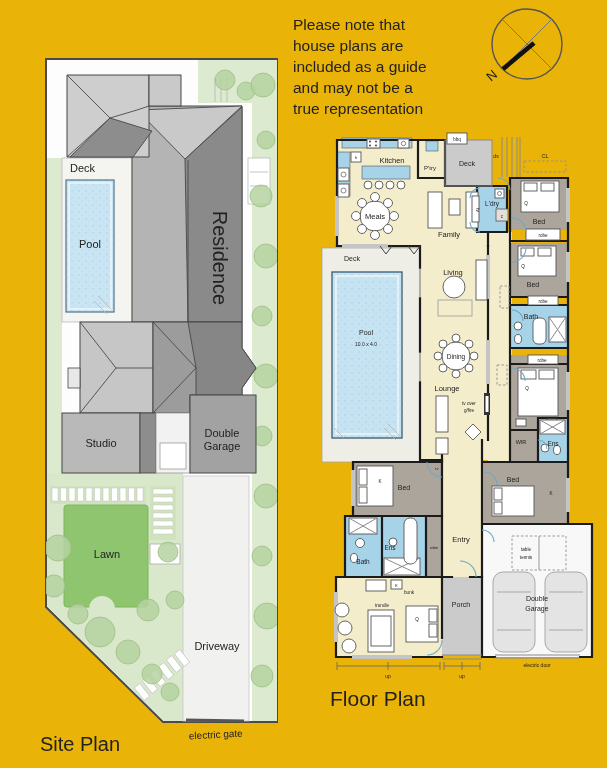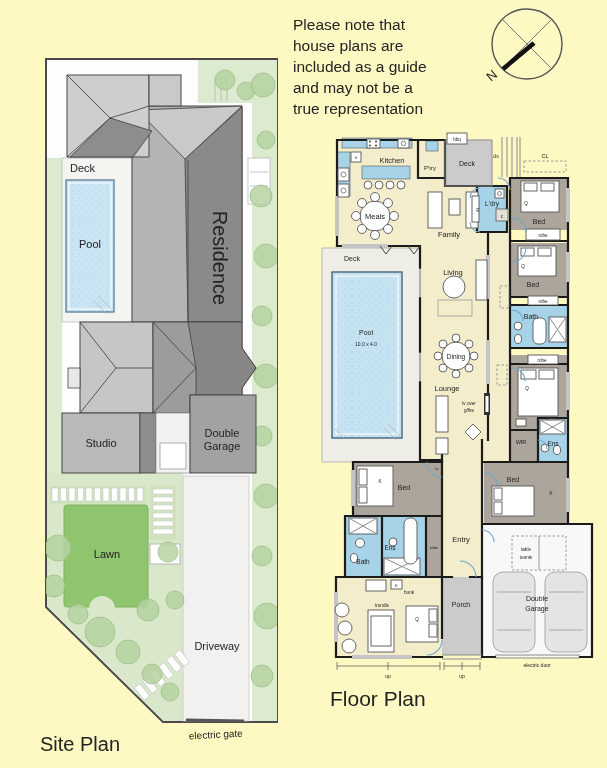--- a/index.html
+++ b/index.html
@@ -1,16 +1,16 @@
 <!DOCTYPE html>
 <html><head>
 <meta charset="utf-8">
 <style>
   html,body{margin:0;padding:0;background:#ffffff;}
-  #stage{position:relative;width:607px;height:768px;background:#fef9c3;overflow:hidden;}
+  #stage{position:relative;width:607px;height:768px;background:#eab308;overflow:hidden;}
   svg{position:absolute;left:0;top:0;}
   svg text{font-family:"Liberation Sans","DejaVu Sans",sans-serif;fill:#222;}
   .mid{text-anchor:middle}
   .t4{font-size:4.2px}.t45{font-size:4.6px}.t5{font-size:5px}.t55{font-size:5.5px}
   .t6{font-size:6px}.t65{font-size:6.5px}.t7{font-size:7px}.t75{font-size:7.5px}.t10{font-size:10px}.t11{font-size:11px}.t13{font-size:13px}
   .t16{font-size:15.5px}.t20{font-size:20px}.t21{font-size:21px}
   .wall{stroke:#1b1b1b;stroke-width:2.2;fill:none;stroke-linecap:square}
   .thin{stroke:#8a8a8a;stroke-width:1;fill:none}
   .vthin{stroke:#b5b5b5;stroke-width:.8;fill:none}
   .fix{fill:#fff;stroke:#555;stroke-width:.9}

